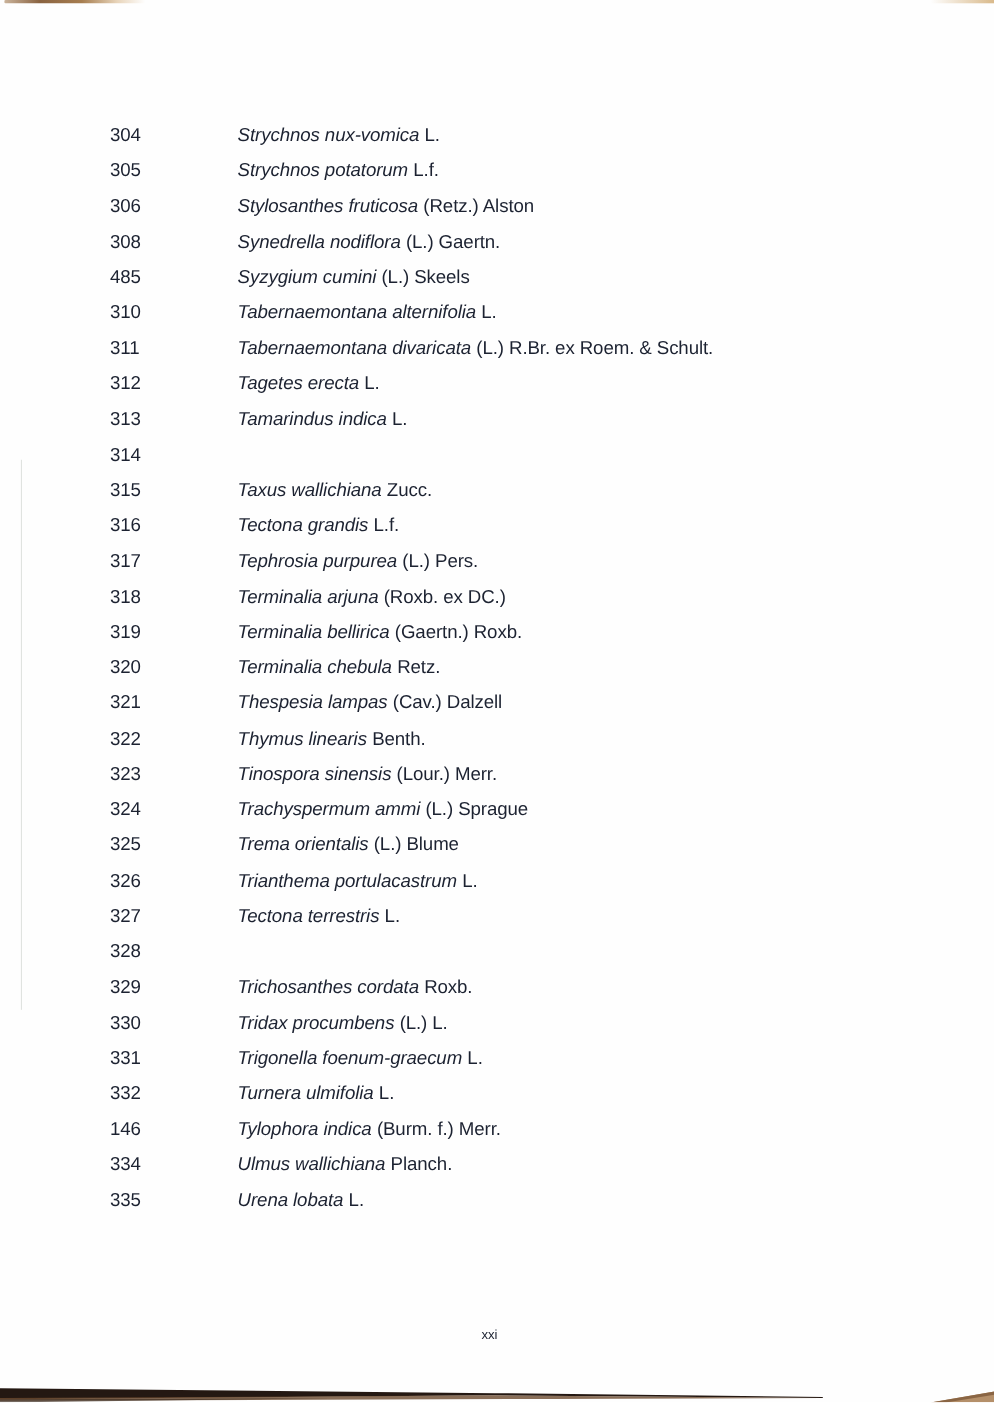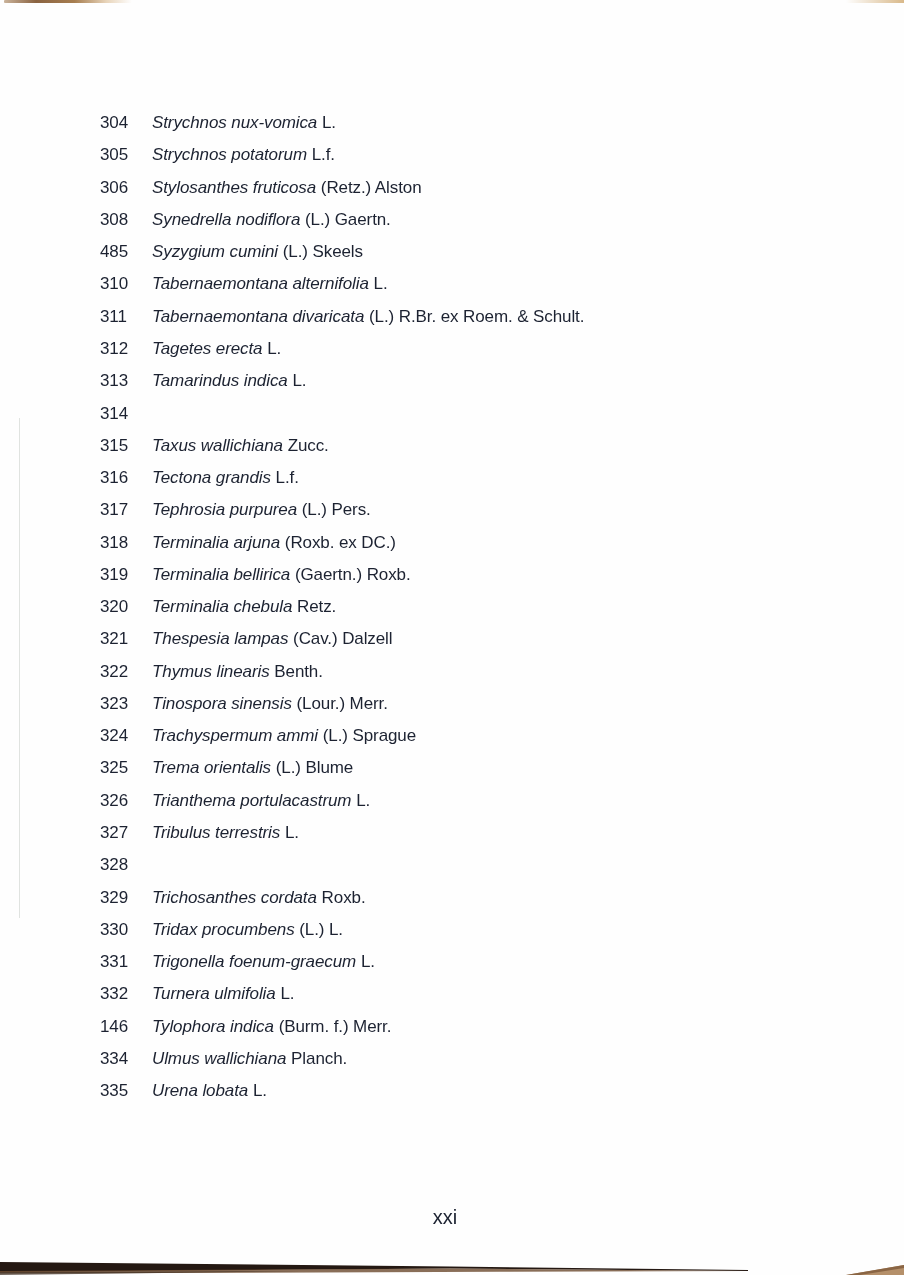--- a/index.html
+++ b/index.html
@@ -42,33 +42,34 @@
     position: absolute;
     top: 107px; left: 100px; right: 10px;
   }
   .row {
     display: flex;
     align-items: center;
     height: 32.27px;
     font-size: 17px;
     letter-spacing: -0.1px;
     white-space: nowrap;
+    gap: 36px;
   }
   .num {
     width: 52px;
     flex: 0 0 52px;
   }
-  .species-name { font-style: italic; }
+  .species-name { font-style: italic; margin-left: 28px; }
   .authority { margin-left: 0.28em; }
 
   .page-number {
     position: absolute;
     top: 1206px; left: 0; right: 14px;
     text-align: center;
-    font-size: 20px;
+    font-size: 12px;
   }
 </style>
 </head>
 <body>
 
 <div class="canvas">
 
   <div class="scan-edge-top"></div>
   <div class="scan-edge-top-right"></div>
   <div class="scan-line-left"></div>
@@ -156,21 +157,21 @@
       <div class="row">
     <span class="num">325</span>
     <span class="name"><i class="species-name">Trema orientalis</i><span class="authority">(L.) Blume</span></span>
   </div>
       <div class="row">
     <span class="num">326</span>
     <span class="name"><i class="species-name">Trianthema portulacastrum</i><span class="authority">L.</span></span>
   </div>
       <div class="row">
     <span class="num">327</span>
-    <span class="name"><i class="species-name">Tribulus terrestris</i><span class="authority">L.</span></span>
+    <span class="name"><i class="species-name">Tectona terrestris</i><span class="authority">L.</span></span>
   </div>
       <div class="row">
     <span class="num">328</span>
   </div>
       <div class="row">
     <span class="num">329</span>
     <span class="name"><i class="species-name">Trichosanthes cordata</i><span class="authority">Roxb.</span></span>
   </div>
       <div class="row">
     <span class="num">330</span>

